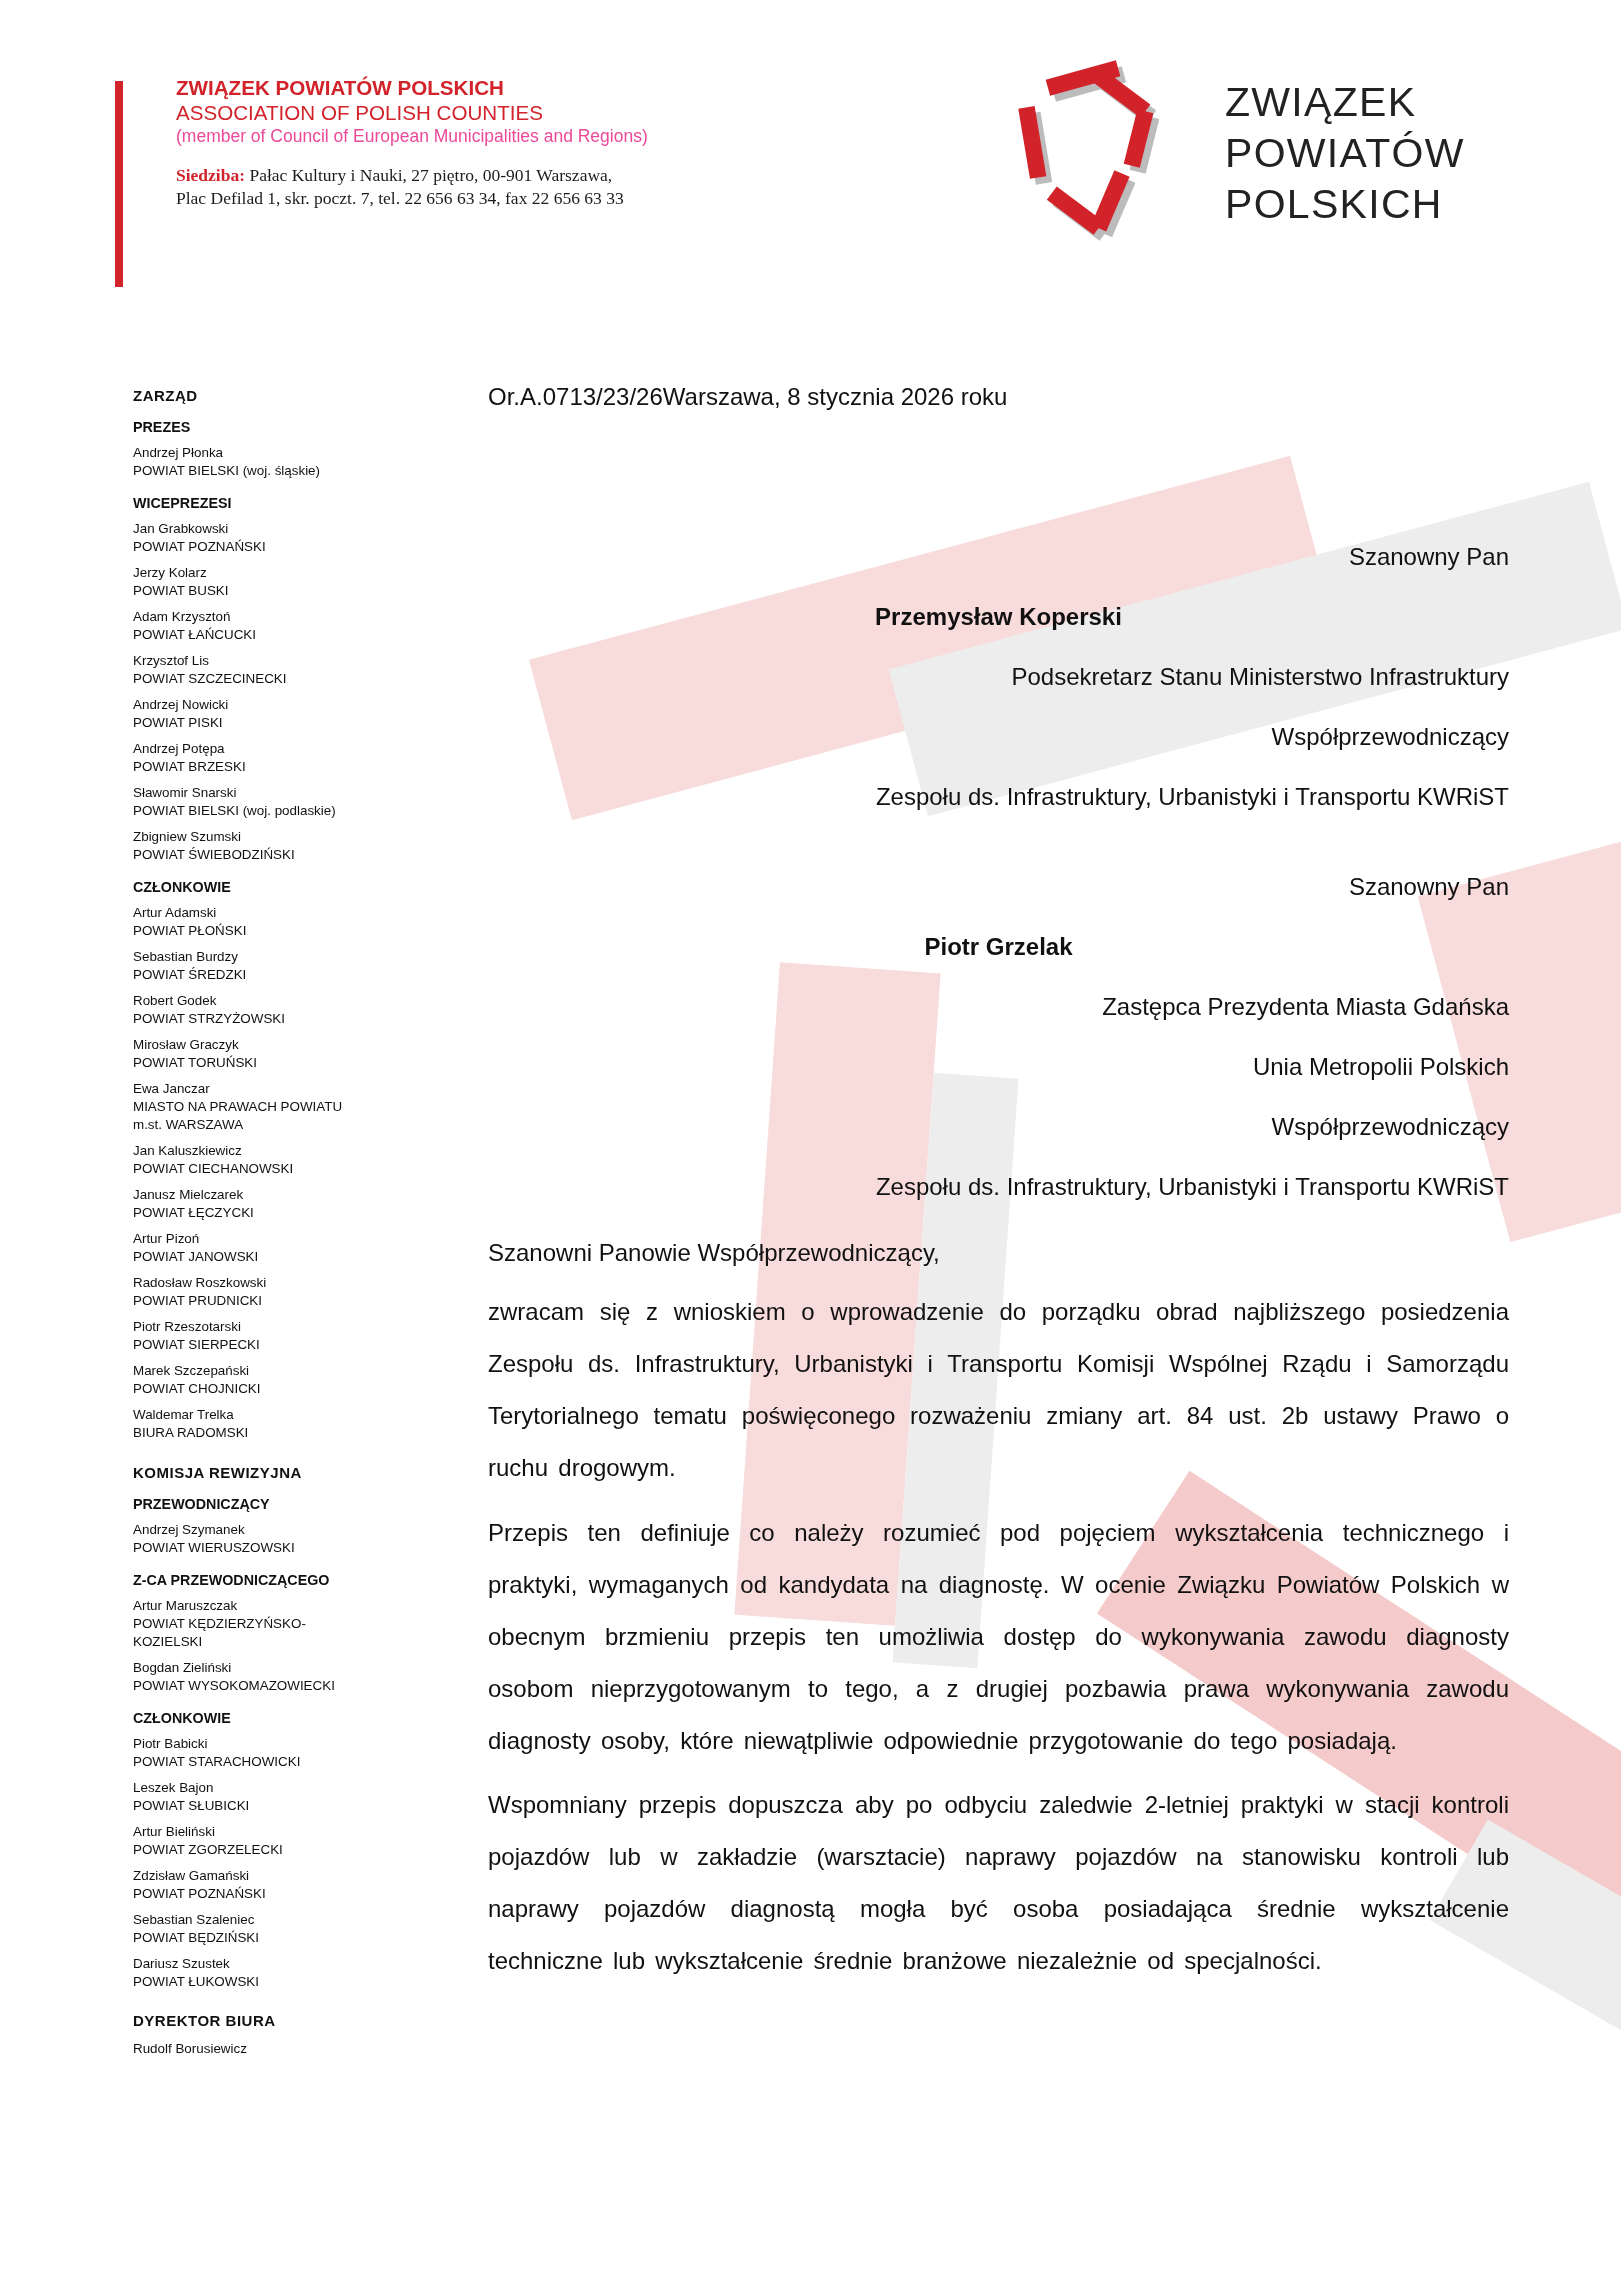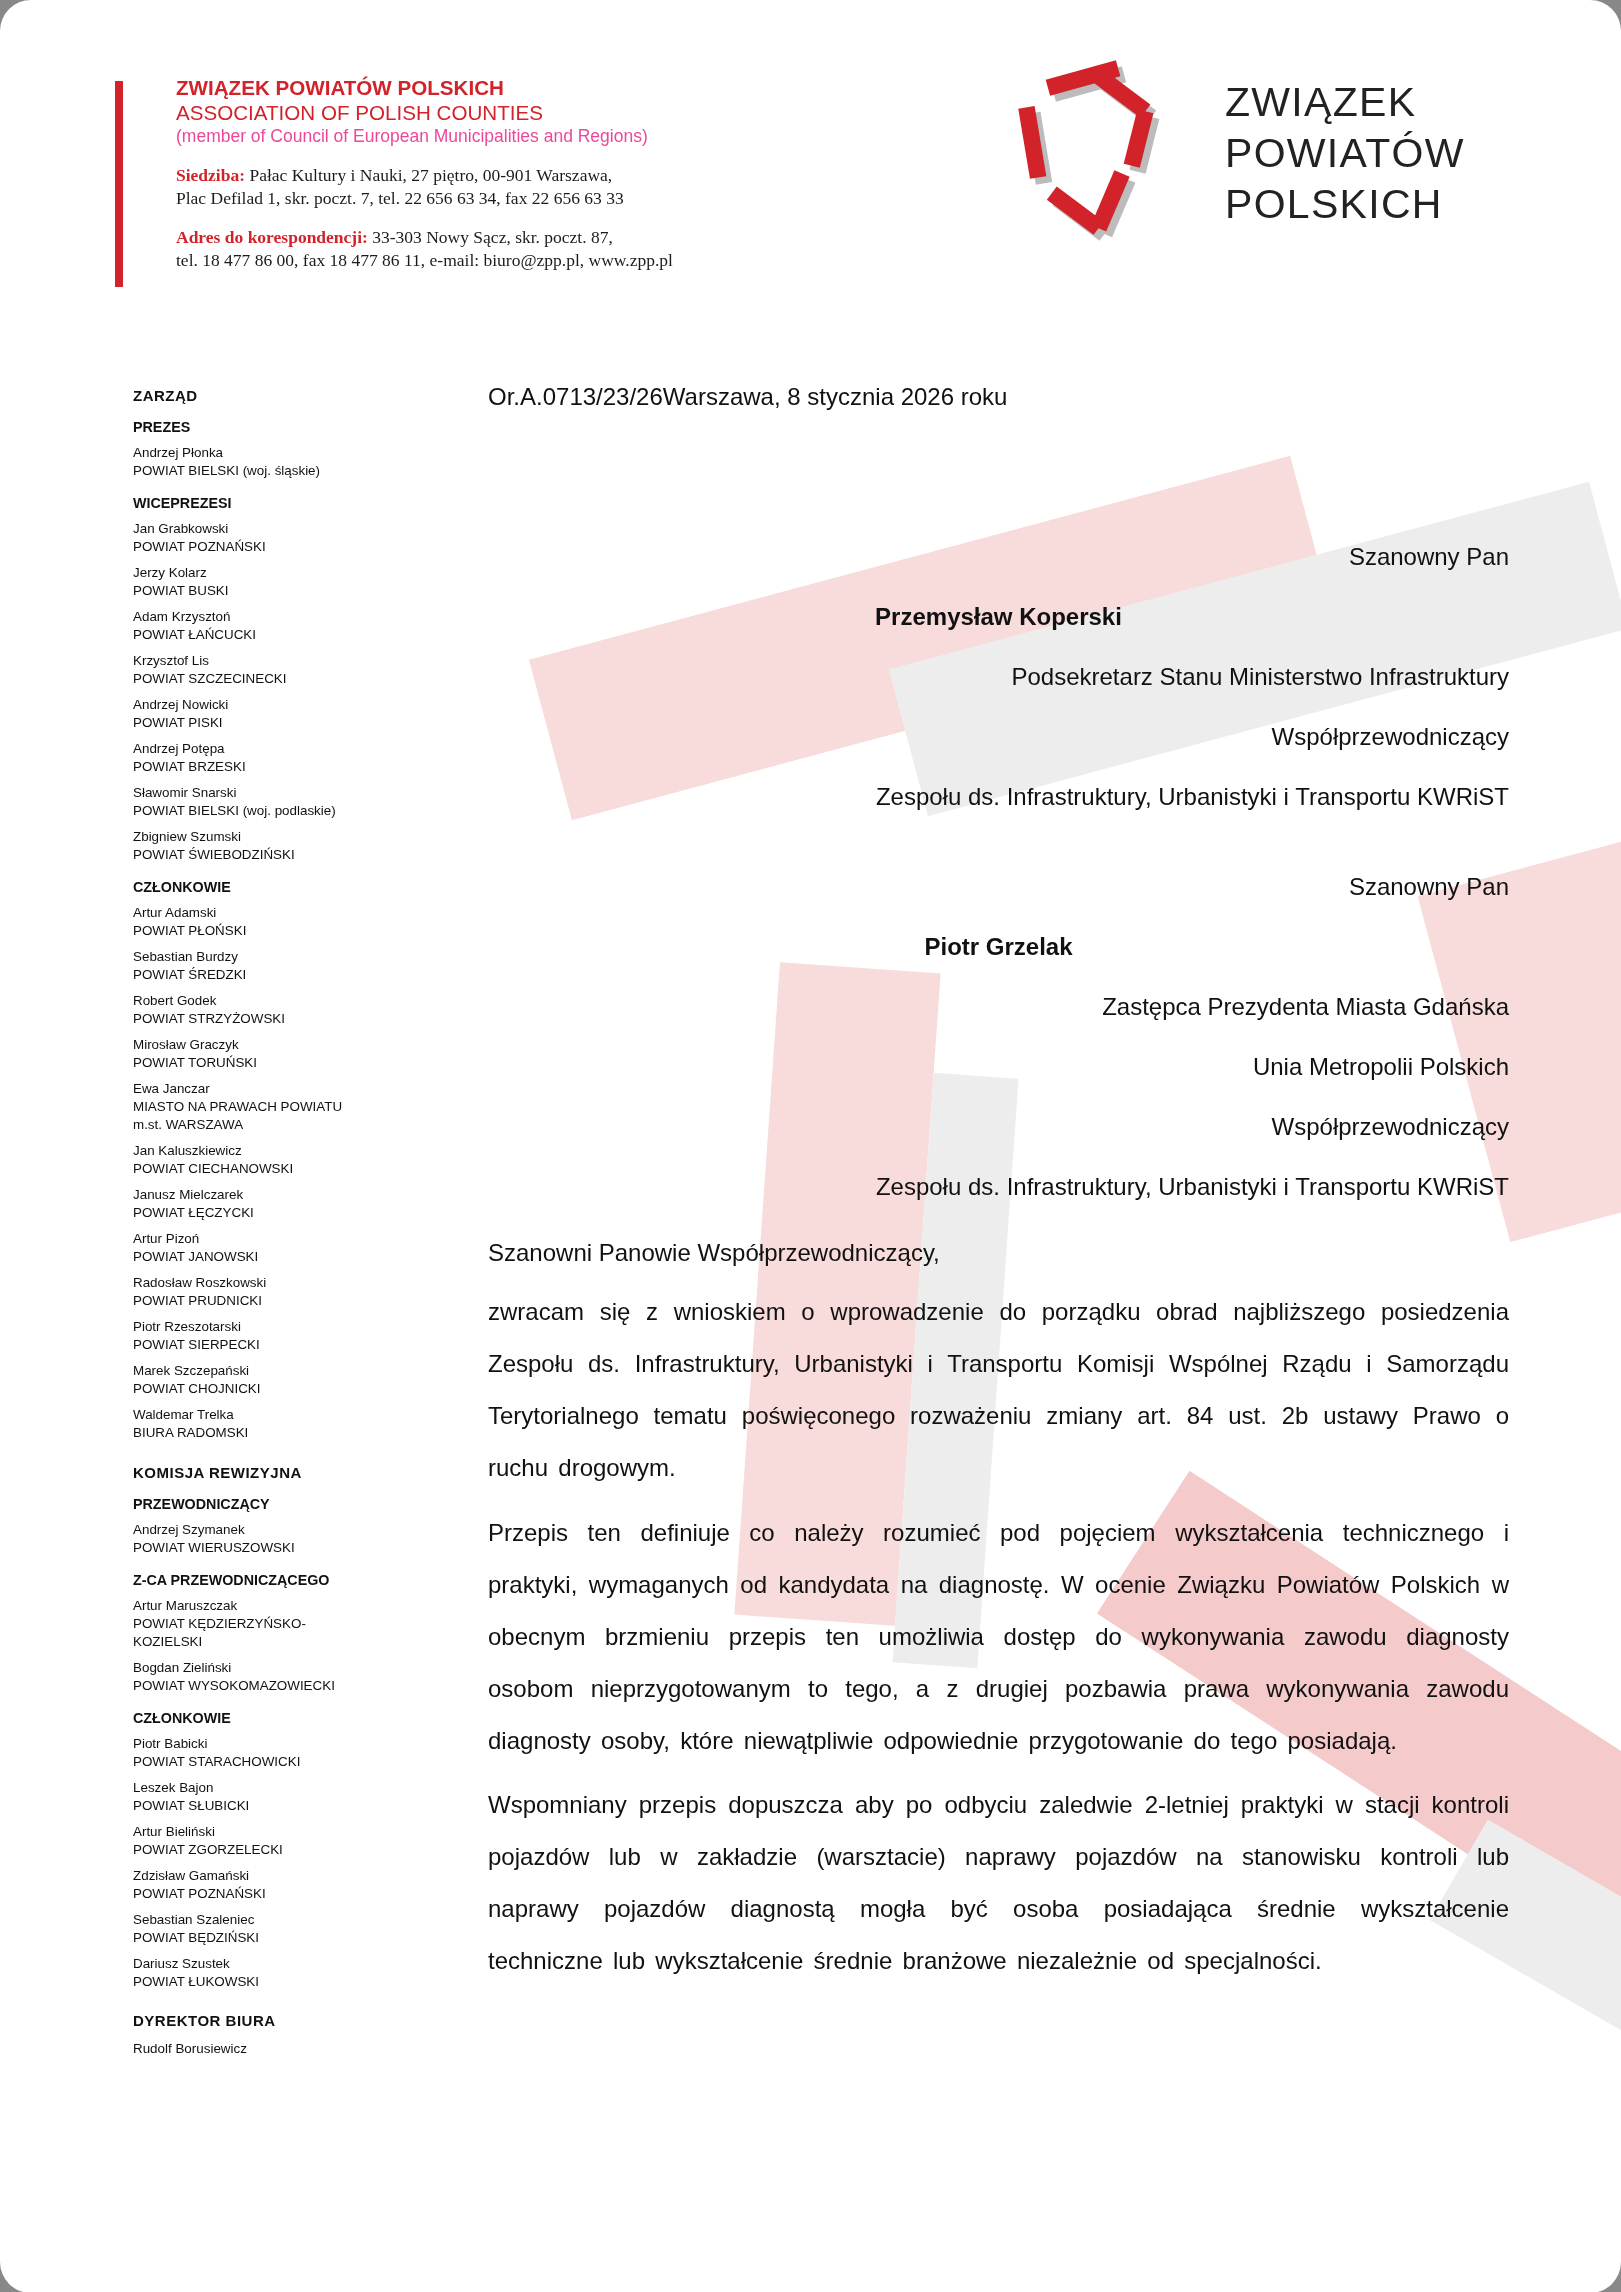--- a/index.html
+++ b/index.html
@@ -3,21 +3,20 @@
 <meta charset="utf-8">
 <style>
   html,body{margin:0;padding:0;background:#888;}
   .page{
     position:relative;
     width:1621px;height:2293px;
     background:#ffffff;
     overflow:hidden;
     font-family:"Liberation Sans","DejaVu Sans",sans-serif;
     color:#111;
-    border-radius:31px;
   }
   
   .wm{position:absolute;z-index:0;}
   .wm-band1{left:537px;top:555px;width:788px;height:166px;background:#f8dbdb;transform:rotate(-15deg);}
   .wm-band2{left:896px;top:573px;width:725px;height:152px;background:#ededee;transform:rotate(-15deg);}
   .wm-right{left:1460px;top:860px;width:233px;height:358px;background:#f8dbdb;transform:rotate(-15deg);}
   .wm-vert-pink{left:757px;top:967px;width:161px;height:654px;background:#f8dbdb;transform:rotate(4deg);}
   .wm-vert-gray{left:913px;top:1075px;width:85px;height:591px;background:#ededee;transform:rotate(4deg);}
   .wm-diag-pink{left:1084px;top:1657px;width:734px;height:170px;background:#f5caca;transform:rotate(33deg);}
   .wm-diag-gray{left:1433px;top:1908px;width:385px;height:116px;background:#ededee;transform:rotate(30deg);}
@@ -65,24 +64,20 @@
   <div class="wm wm-diag-gray"></div>
 
   <div class="accent-bar"></div>
   <div class="head-block">
     <div class="org-pl">ZWIĄZEK POWIATÓW POLSKICH</div>
     <div class="org-en">ASSOCIATION OF POLISH COUNTIES</div>
     <div class="org-member">(member of Council of European Municipalities and Regions)</div>
     <div class="addr">
       <div><b>Siedziba:</b><span> Pałac Kultury i Nauki, 27 piętro, 00-901 Warszawa,</span></div>
       <div>Plac Defilad 1, skr. poczt. 7, tel. 22 656 63 34, fax 22 656 63 33</div>
-    </div>
-    <div class="addr">
-      <div><b>Adres do korespondencji:</b><span> 33-303 Nowy Sącz, skr. poczt. 87,</span></div>
-      <div>tel. 18 477 86 00, fax 18 477 86 11, e-mail: biuro@zpp.pl, www.zpp.pl</div>
     </div>
   </div>
 
   <svg class="logo-icon" viewBox="0 0 100 112" xmlns="http://www.w3.org/2000/svg">
     <g stroke="#bcbcbc" stroke-width="8.5" fill="none" transform="translate(3,3)">
       <path d="M22,20 L58,10"></path>
         <path d="M11,30 L17,66"></path>
         <path d="M48,14 L72,32"></path>
       <path d="M72,32 L65,60"></path>
         <path d="M24,74 L48,92"></path>

